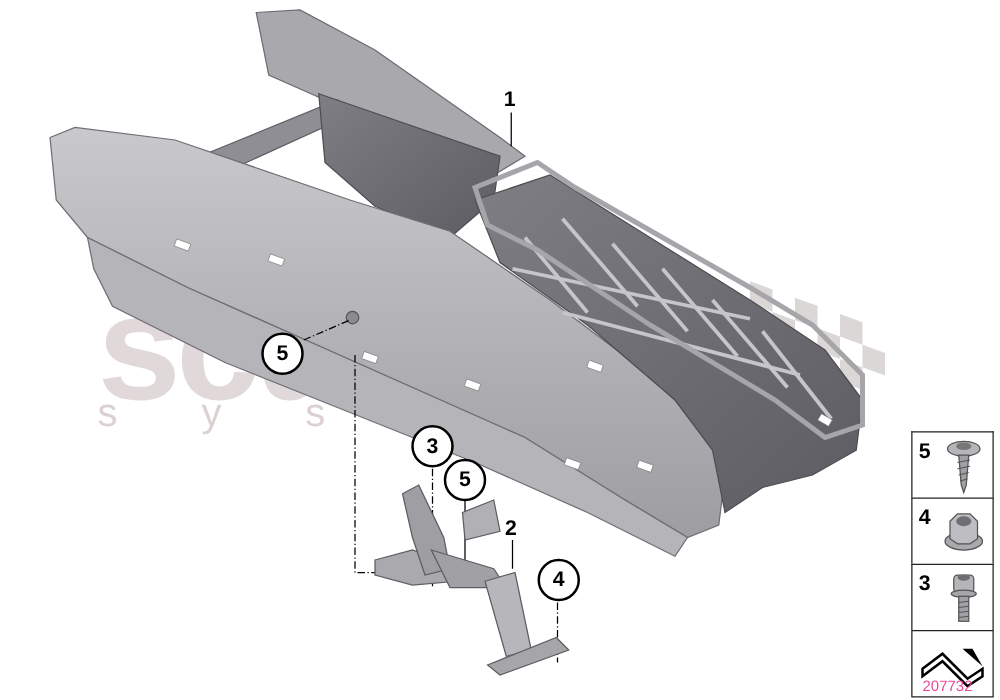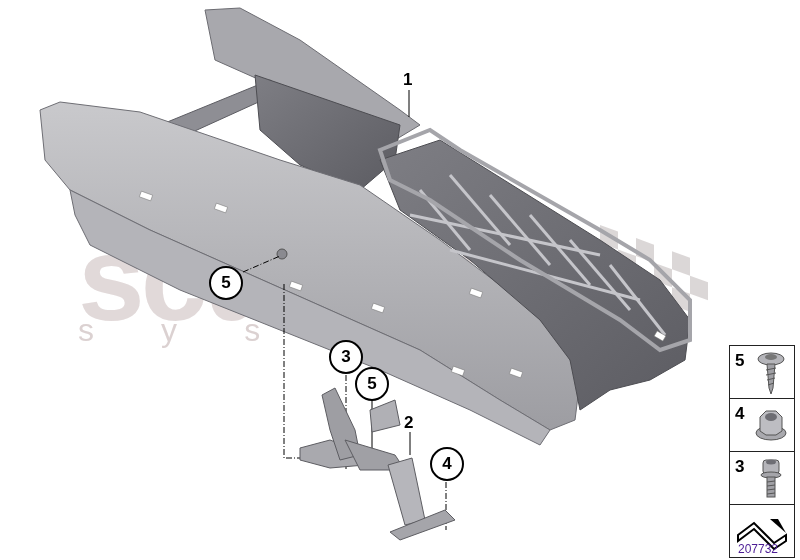--- a/index.html
+++ b/index.html
@@ -8,21 +8,21 @@
   .watermark{position:absolute;color:#d8cdcd;font-family:"Liberation Sans",sans-serif;font-weight:bold;pointer-events:none;}
   .wm-main{left:78px;top:218px;font-size:120px;letter-spacing:-4px;line-height:1;opacity:0.75;}
   .wm-sub{left:78px;top:312px;font-size:32px;font-weight:normal;letter-spacing:0;opacity:0.9;width:520px;display:flex;justify-content:space-between;}
   .callout{position:absolute;width:34px;height:34px;border:2px solid #000;border-radius:50%;background:#fff;box-sizing:border-box;display:flex;align-items:center;justify-content:center;font-weight:bold;font-size:17px;color:#000;}
   .label{position:absolute;font-weight:bold;font-size:17px;color:#000;}
   .legend{position:absolute;left:729px;top:345px;width:66px;}
   .legend-cell{height:52px;border:1px solid #222;border-bottom:none;position:relative;background:#fff;}
   .legend-cell:last-child{border-bottom:1px solid #222;}
   .legend-num{position:absolute;left:5px;top:5px;font-weight:bold;font-size:17px;color:#000;}
   .legend-icon{position:absolute;right:6px;top:4px;}
-  .diagram-id{position:absolute;left:738px;top:542px;font-size:12px;color:#4c1d95;}
+  .diagram-id{position:absolute;left:738px;top:542px;font-size:12px;color:#ec4899;}
 </style>
 </head>
 <body>
 
 <div class="canvas">
 
   <div class="watermark wm-main">scuderia</div>
   <div class="watermark wm-sub">
     <span>s</span>
     <span>y</span>

